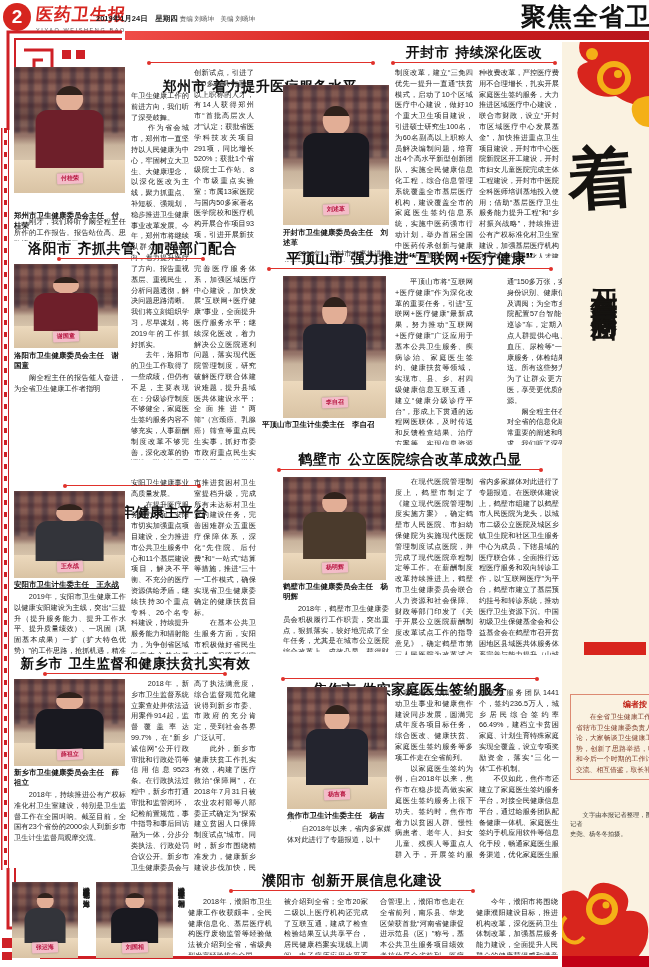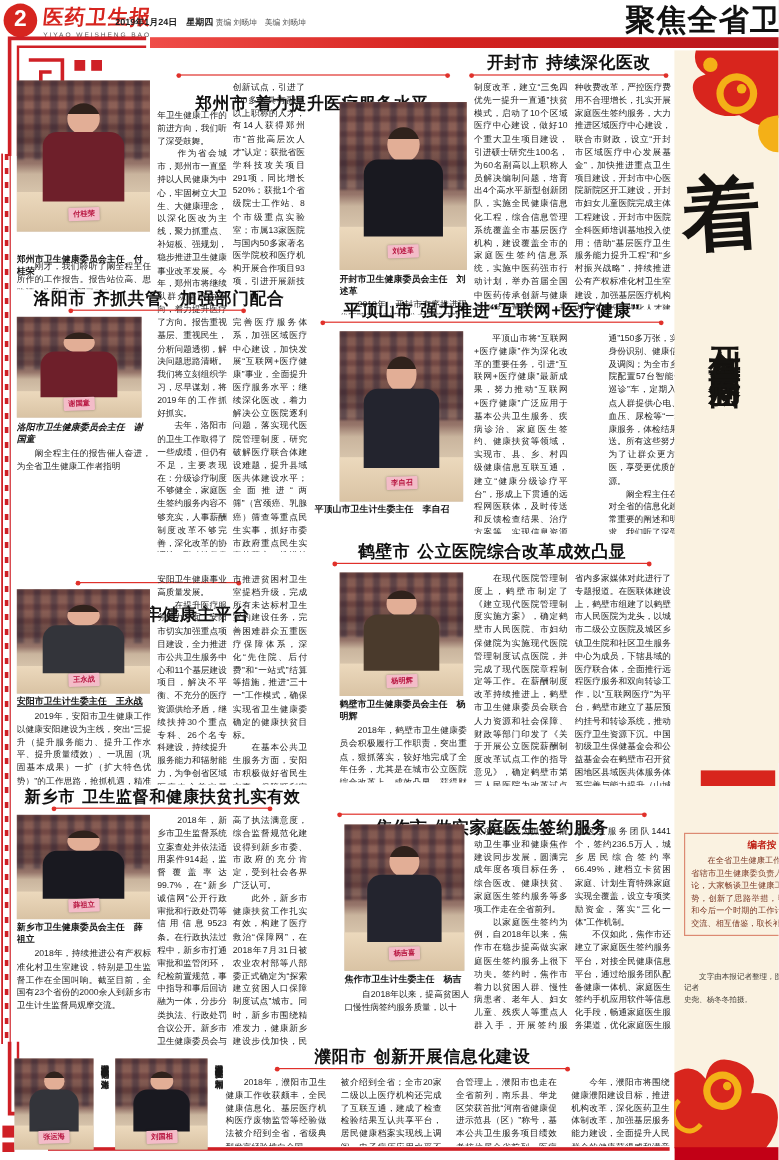--- a/index.html
+++ b/index.html
@@ -158,21 +158,21 @@
         <i class="l"></i>
         <i class="r"></i>
       </div>
     <div class="photo t-red" style="left:14px;top:264px;width:104px;height:84px;">
       <div class="crowd"></div>
       <div class="tableband"></div>
       <div class="head"></div>
       <div class="person"></div>
       <div class="plate">谢国童</div>
     </div>
-    <div class="cap" style="left:14px;top:351px;width:111px;height:20px;font-style:italic;">洛阳市卫生健康委员会主任　谢国童</div>
+    <div class="cap" style="left:14px;top:351px;width:111px;height:20px;">洛阳市卫生健康委员会主任　谢国童</div>
     <div class="under" style="left:14px;top:373px;width:112px;height:24px;">　　阚全程主任的报告催人奋进，为全省卫生健康工作者指明</div>
     <div class="col" style="left:131px;top:264px;width:58px;height:196px;">了方向。报告重视基层、重视民生，分析问题透彻，解决问题思路清晰。我们将立刻组织学习，尽早谋划，将2019年的工作抓好抓实。
 　　去年，洛阳市的卫生工作取得了一些成绩，但仍有不足，主要表现在：分级诊疗制度不够健全，家庭医生签约服务内容不够充实，人事薪酬制度改革不够完善，深化改革的协调性、联动性仍需加强，对群众的健康教育缺乏系统性，不良生活方式引发的疾病问题日益突出，给健康洛阳建设带来诸多挑战，部门协调配合、齐抓共管的合力还需加强。
 　　今年，我们将认真加强党建工作，落实好党委领导下的院长负责制；扎实推进健康洛阳建设，优化医疗资源布局，进一步</div>
     <div class="col" style="left:194px;top:264px;width:62px;height:196px;">完善医疗服务体系，加强区域医疗中心建设，加快发展“互联网+医疗健康”事业，全面提升医疗服务水平；继续深化医改，着力解决公立医院逐利问题，落实现代医院管理制度，研究破解医疗联合体建设难题，提升县域医共体建设水平；全面推进“两筛”（宫颈癌、乳腺癌）筛查等重点民生实事，抓好市委市政府重点民生实事的落实；推进技术、信息、标准和服务等机构标准化建设，深入开展贫困家庭大病救治，提高贫困人口慢性病签约服务质量；加快推进家庭医生规范化签约服务平台建设，提升签约服务质量，扩大基层首诊病种，逐步做实做好家庭医生签约服务。</div>
   </div>
 
   <div>
     <div class="hl" style="left:262px;top:250px;width:296px;"><span class="city">平顶山市</span><span>强力推进“互联网+医疗健康”</span></div>
     <div class="rule" style="left:268px;top:268px;width:284px;">
@@ -265,21 +265,21 @@
         <i class="r"></i>
       </div>
     <div class="photo t-navy" style="left:287px;top:687px;width:100px;height:122px;">
       <div class="crowd"></div>
       <div class="tableband"></div>
       <div class="head"></div>
       <div class="person"></div>
       <div class="plate">杨吉喜</div>
     </div>
     <div class="cap" style="left:287px;top:811px;width:104px;height:11px;">焦作市卫生计生委主任　杨吉喜</div>
-    <div class="under" style="left:287px;top:824px;width:104px;height:26px;">　　自2018年以来，提高贫困人口慢性病签约服务质量，以十</div>
+    <div class="under" style="left:287px;top:824px;width:104px;height:26px;">　　自2018年以来，省内多家媒体对此进行了专题报道，以十</div>
     <div class="col" style="left:395px;top:688px;width:78px;height:170px;">大项目建设为抓手，撬动卫生事业和健康焦作建设同步发展，圆满完成年度各项目标任务，综合医改、健康扶贫、家庭医生签约服务等多项工作走在全省前列。
 　　以家庭医生签约为例，自2018年以来，焦作市在稳步提高做实家庭医生签约服务上很下功夫。签约时，焦作市着力以贫困人群、慢性病患者、老年人、妇女儿童、残疾人等重点人群入手，开展签约服务。签约服务包括国家级基本公共卫生服务项目15项、省级基本公共卫生服务项目1项、市级基本公共卫生服务项目10项，为居民提供一般常见病、多发病的诊疗服务及居民个性化服务项目。
 　　截至目前，焦作市共组建家</div>
     <div class="col" style="left:479px;top:688px;width:80px;height:170px;">庭医生服务团队1441个，签约236.5万人，城乡居民综合签约率66.49%，建档立卡贫困家庭、计划生育特殊家庭实现全覆盖，设立专项奖励资金，落实“三化一体”工作机制。
 　　不仅如此，焦作市还建立了家庭医生签约服务平台，对接全民健康信息平台，通过给服务团队配备健康一体机、家庭医生签约手机应用软件等信息化手段，畅通家庭医生服务渠道，优化家庭医生服务方式，实现了对家庭医生履约的精细化监管和评价，群众切实享受到了医改红利。
 　　今年，焦作市将继续认真贯彻全省卫生健康工作会要求，牢固树立大卫生、大健康理念，扎扎实实为人民群众提供生命全方位全周期健康服务。</div>
   </div>
 
   <div>
     <div class="photo t-grey" style="left:12px;top:882px;width:66px;height:76px;">

